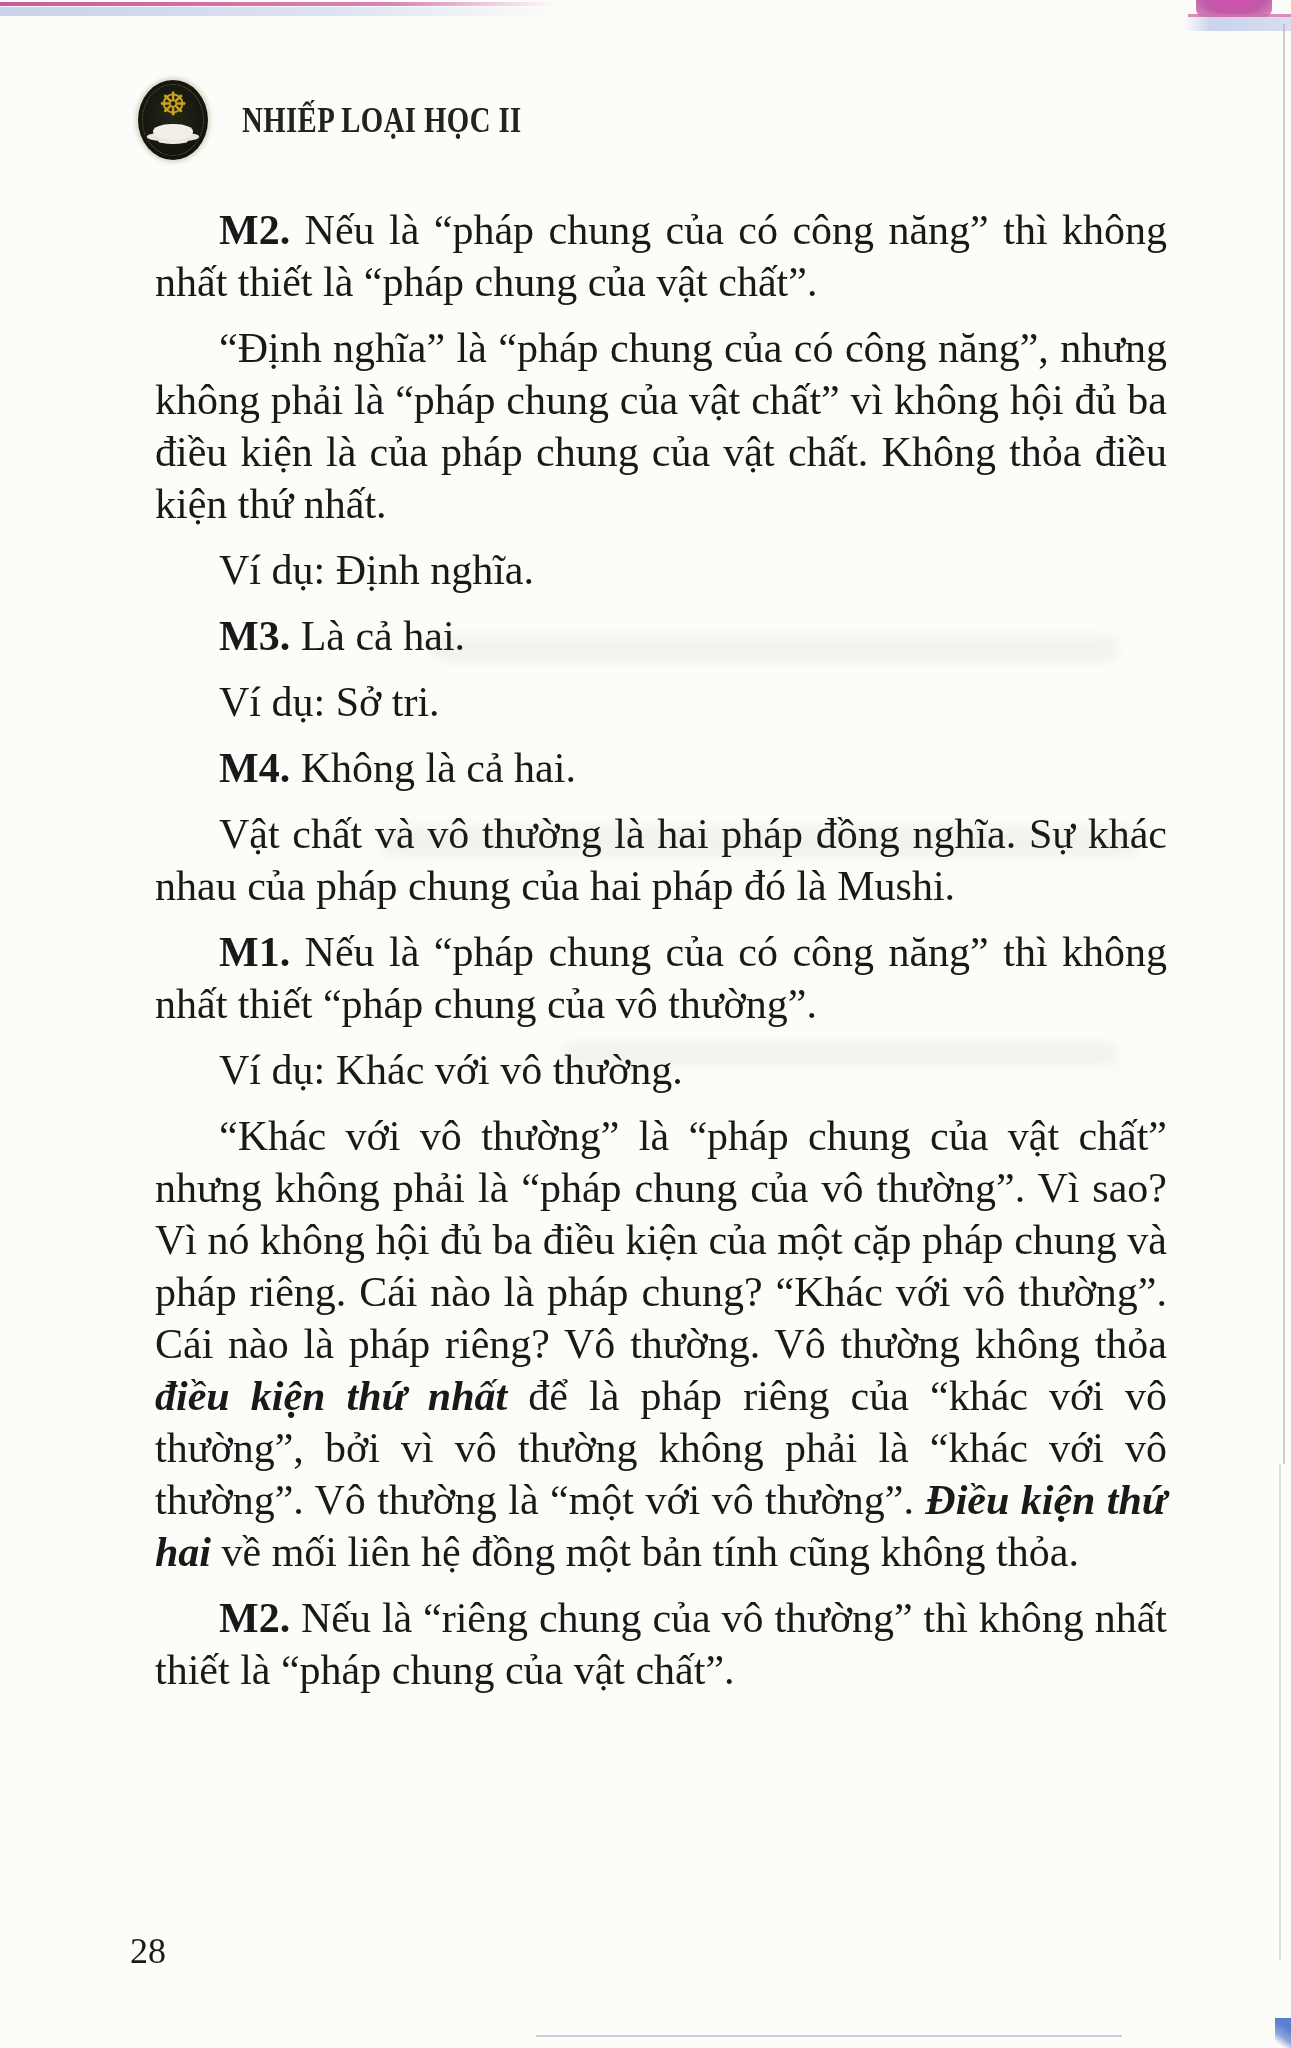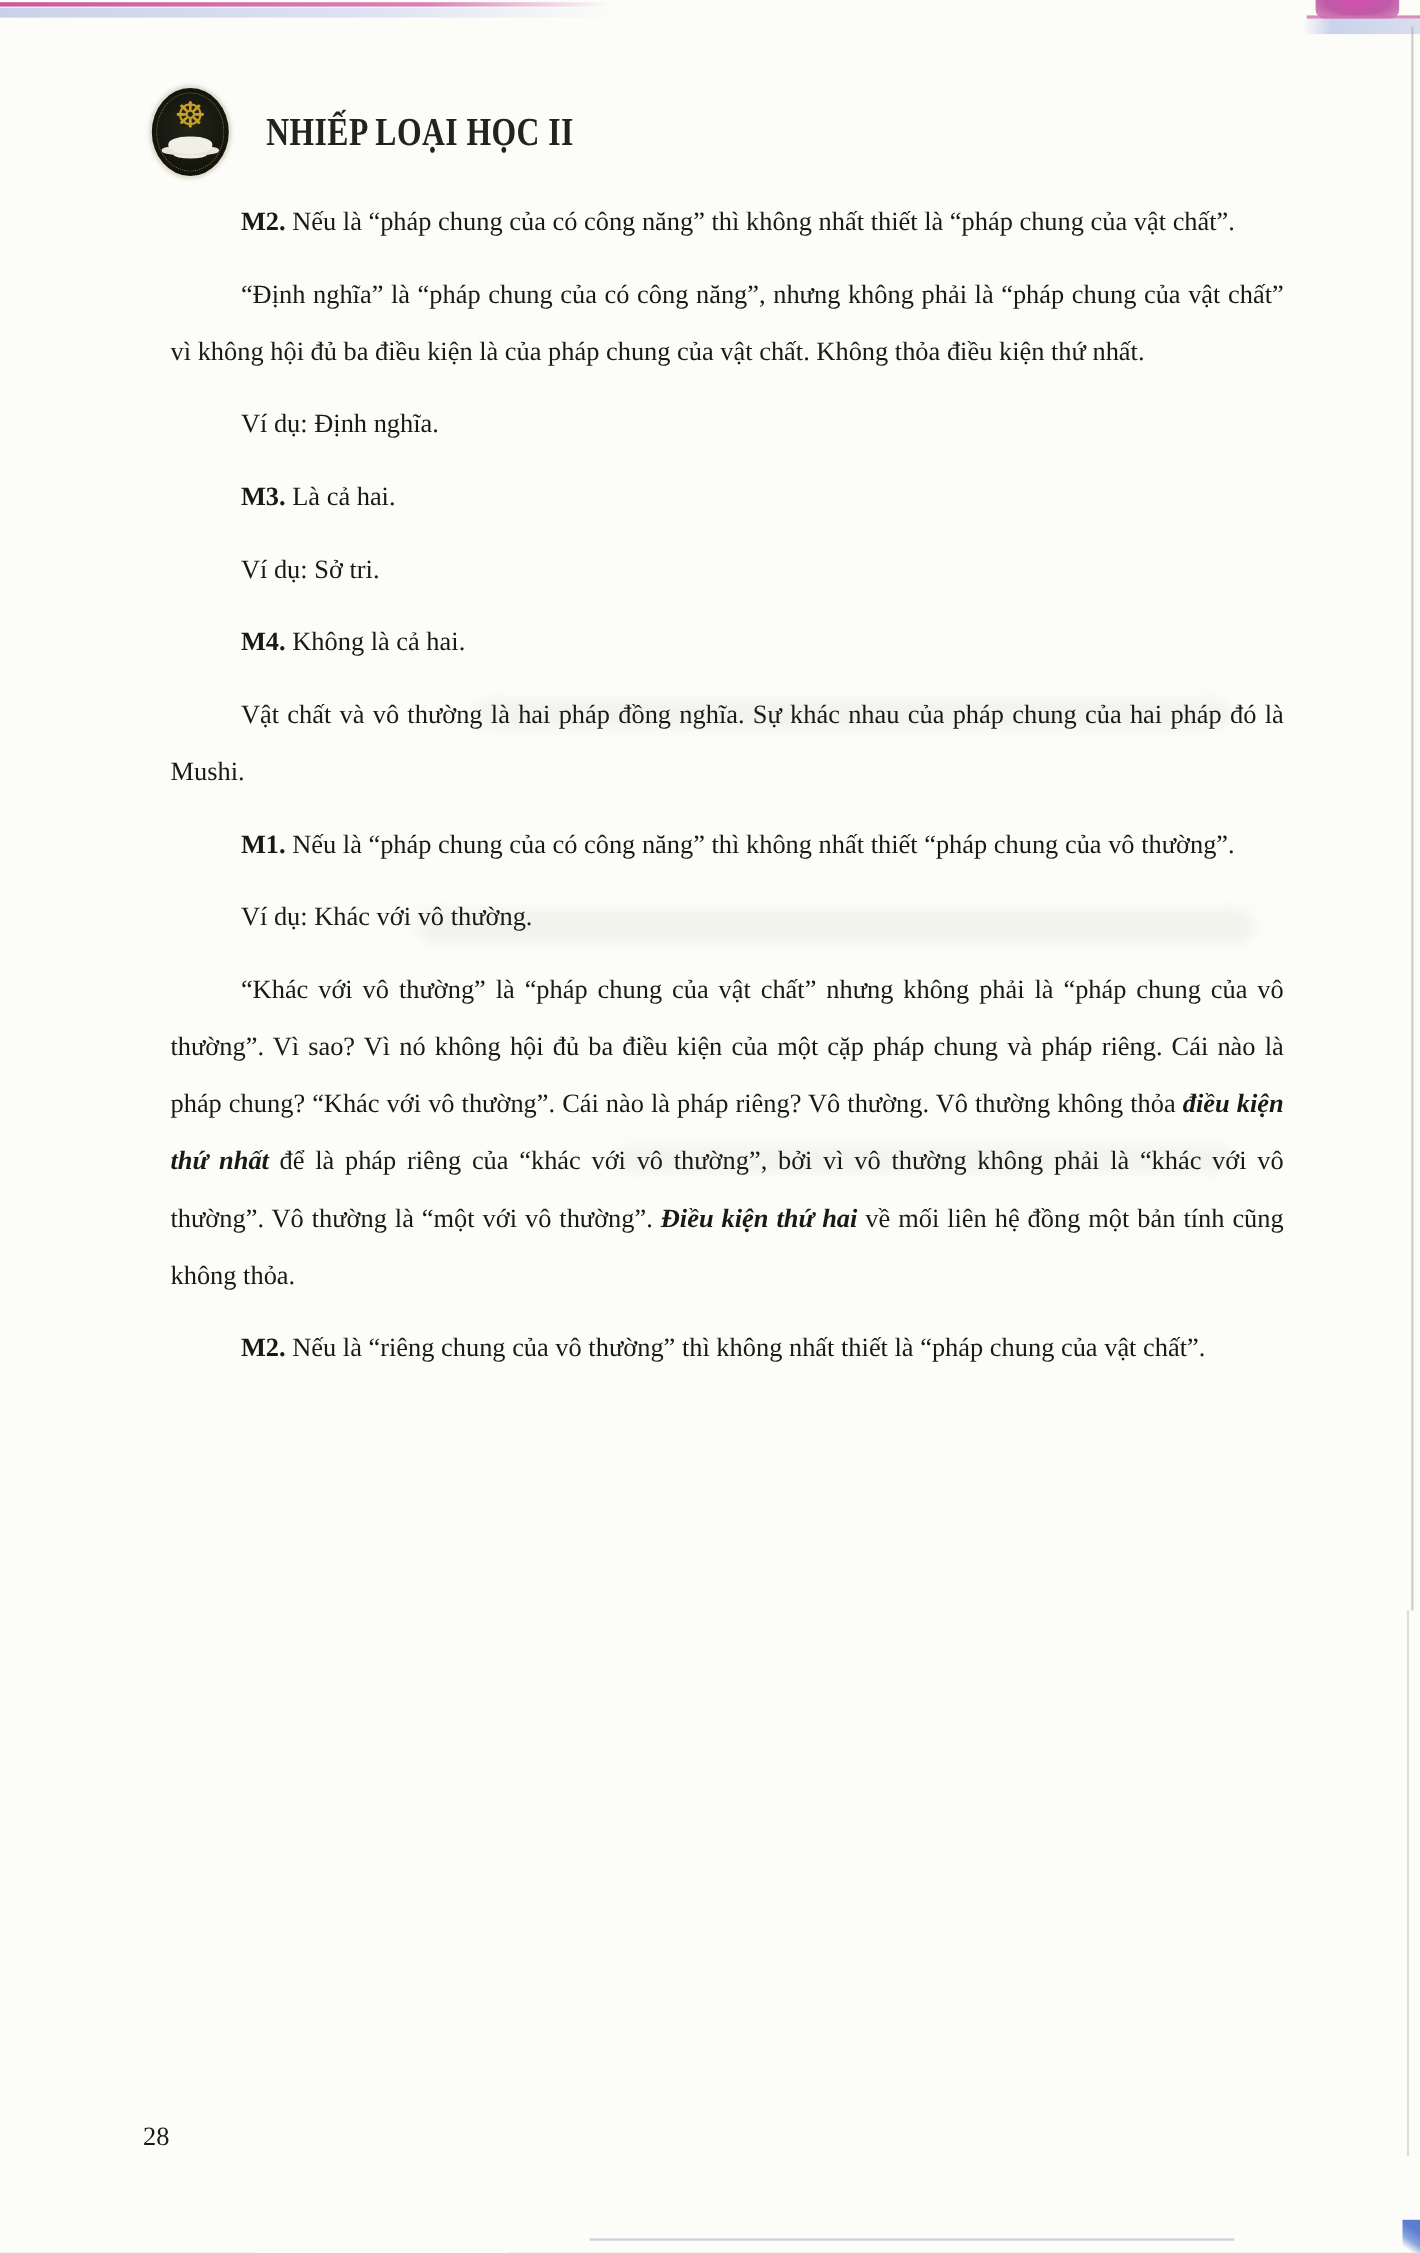--- a/index.html
+++ b/index.html
@@ -52,44 +52,44 @@
     letter-spacing:.5px;
     color:#20241c;
     transform:scaleX(.8);
     transform-origin:left center;
     white-space:nowrap;
   }
 
   
   .body-text {
     position:absolute;
-    top:176px; left:155px;
+    top:204px; left:155px;
     width:1012px;
-    font-size:24px;
+    font-size:42px;
     line-height:52px;
     text-align:justify;
   }
   .para {
     margin:0 0 14px 0;
     text-indent:64px;
   }
   .para.heading { margin-top:36px; }
   .para .bullet {
     font-size:.82em;
     margin-right:16px;
     position:relative; top:-2px;
   }
   .b  { font-weight:bold; }
   .bi { font-weight:bold; font-style:italic; }
 
   
   .page-number {
     position:absolute;
     top:1930px; left:130px;
-    font-size:24px;
+    font-size:36px;
   }
 
   
   .art { position:absolute; pointer-events:none; }
   .art-top-pink-left   { top:2px; left:0; width:556px; height:4px;
                          background:linear-gradient(90deg,#c85a9e,#d883b8 70%,rgba(216,131,184,0)); }
   .art-top-blue-left   { top:7px; left:0; width:560px; height:9px;
                          background:linear-gradient(90deg,#c3cde8,#d9e0f1 60%,rgba(233,237,247,0));
                          opacity:.9; }
   .art-top-blob-right  { top:0; left:1196px; width:76px; height:17px;

